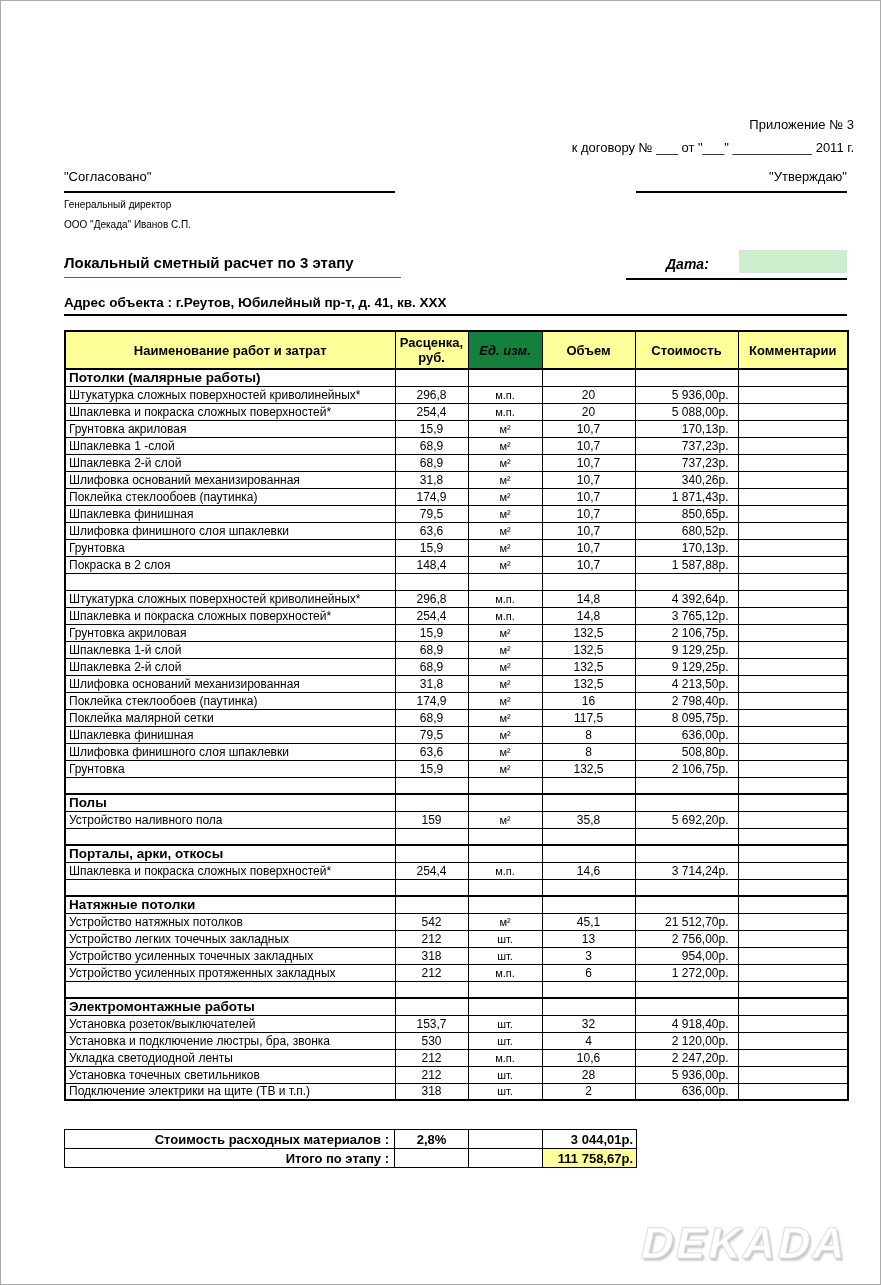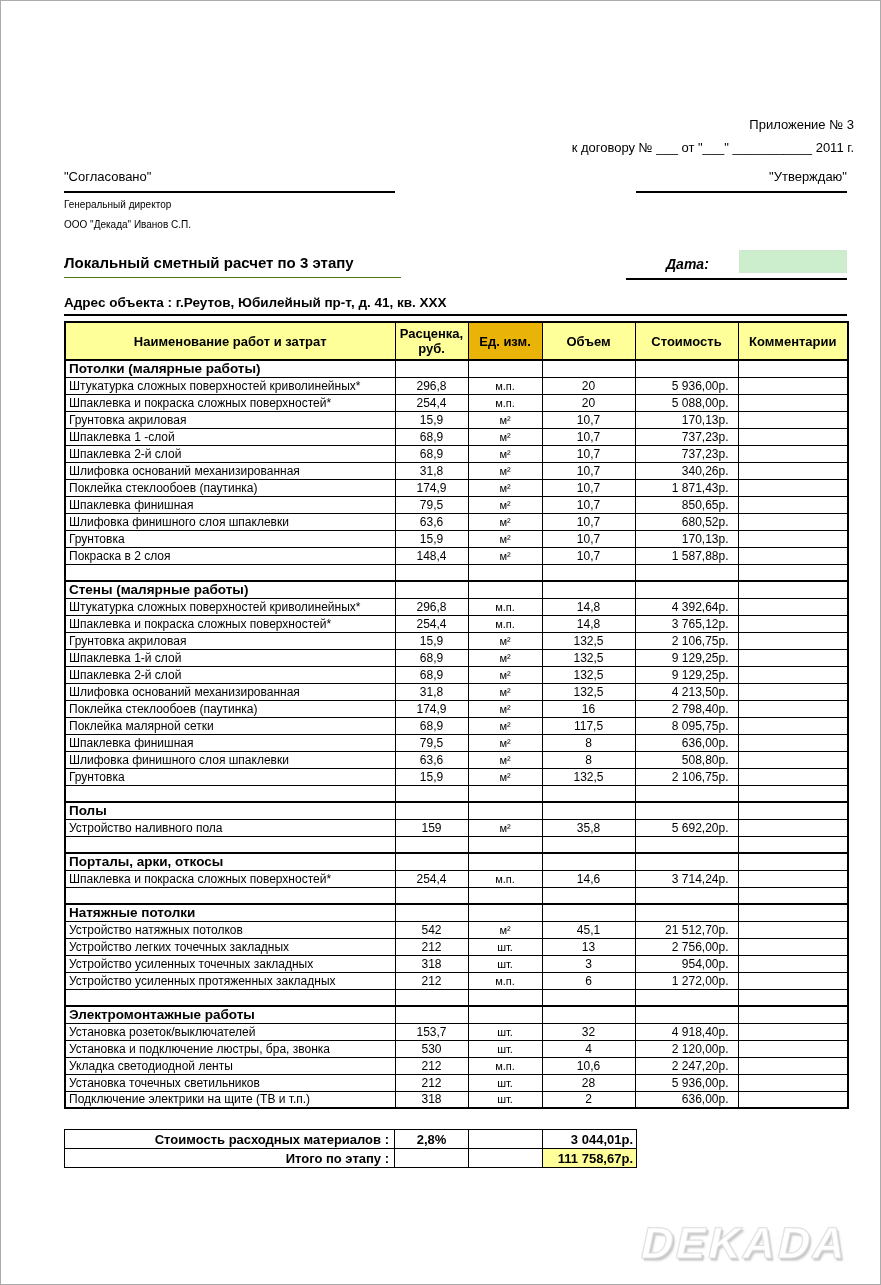--- a/index.html
+++ b/index.html
@@ -61,21 +61,21 @@
   
   .address {
     position: absolute; left: 63px; top: 294px; width: 783px;
     font-size: 13.5px; font-weight: bold;
     border-bottom: 2px solid #000; padding-bottom: 4px;
   }
 
   
   table { border-collapse: collapse; table-layout: fixed; }
   .main-table {
-    position: absolute; left: 63px; top: 320px;
+    position: absolute; left: 63px; top: 329px;
     width: 783px;
     border: 2px solid #000;
   }
   .main-table col.col-name { width: 330px; }
   .main-table col.col-rate { width: 73px; }
   .main-table col.col-unit { width: 74px; }
   .main-table col.col-vol  { width: 93px; }
   .main-table col.col-cost { width: 103px; }
   .main-table col.col-comm { width: 110px; }
 
@@ -167,21 +167,21 @@
         <col class="col-rate">
         <col class="col-unit">
       <col class="col-vol">
         <col class="col-cost">
         <col class="col-comm">
     </colgroup>
     <thead>
       <tr>
         <th style="background: rgb(255, 255, 153);">Наименование работ и затрат</th>
         <th style="background: rgb(255, 255, 153);">Расценка, руб.</th>
-        <th style="background: #eab308;">Ед. изм.</th>
+        <th style="background: #15803d; font-style: italic;">Ед. изм.</th>
         <th style="background: rgb(255, 255, 153);">Объем</th>
         <th style="background: rgb(255, 255, 153);">Стоимость</th>
         <th style="background: rgb(255, 255, 153);">Комментарии</th>
       </tr>
     </thead>
     <tbody>
         <tr class="section-row">
           <td class="c-name section-title">Потолки (малярные работы)</td>
           <td class="c-rate"></td>
           <td class="c-unit"></td>
@@ -272,28 +272,20 @@
         <tr class="data-row">
           <td class="c-name">Покраска в 2 слоя</td>
           <td class="c-rate">148,4</td>
           <td class="c-unit">м²</td>
           <td class="c-vol">10,7</td>
           <td class="c-cost">1 587,88р.</td>
           <td class="c-comm"></td>
         </tr>
         <tr class="spacer-row">
           <td class="c-name"></td>
-          <td class="c-rate"></td>
-          <td class="c-unit"></td>
-          <td class="c-vol"></td>
-          <td class="c-cost"></td>
-          <td class="c-comm"></td>
-        </tr>
-        <tr class="section-row">
-          <td class="c-name section-title">Стены (малярные работы)</td>
           <td class="c-rate"></td>
           <td class="c-unit"></td>
           <td class="c-vol"></td>
           <td class="c-cost"></td>
           <td class="c-comm"></td>
         </tr>
         <tr class="data-row">
           <td class="c-name">Штукатурка сложных поверхностей криволинейных*</td>
           <td class="c-rate">296,8</td>
           <td class="c-unit">м.п.</td>

